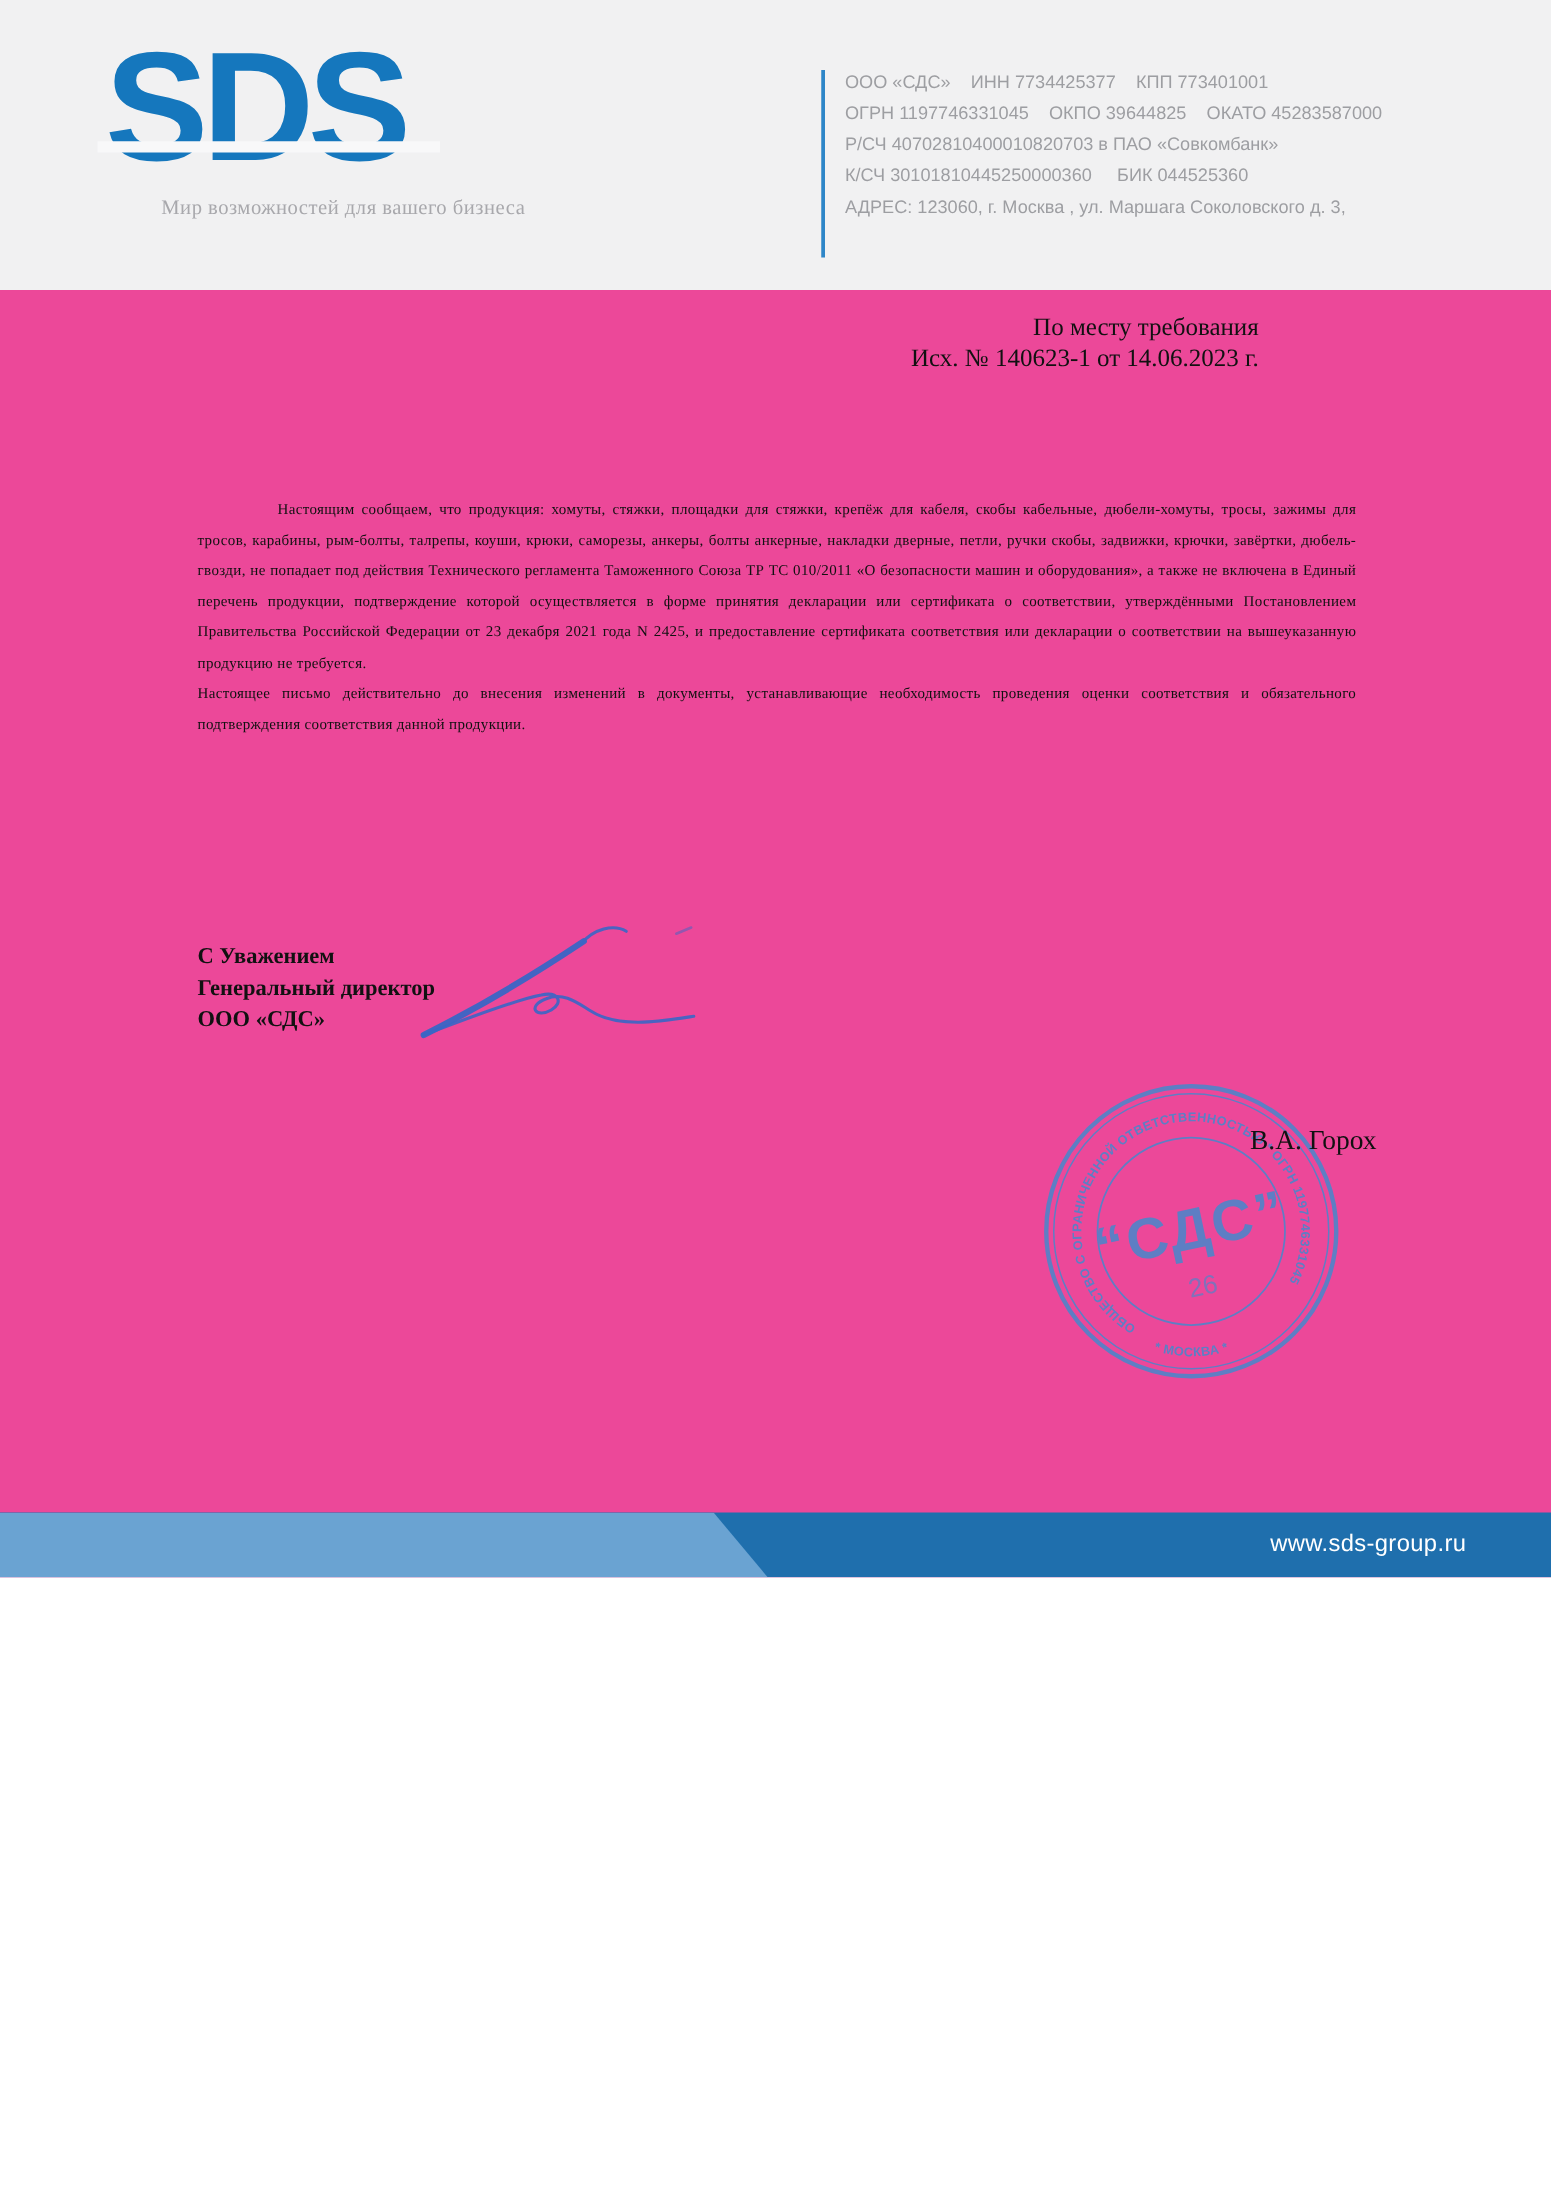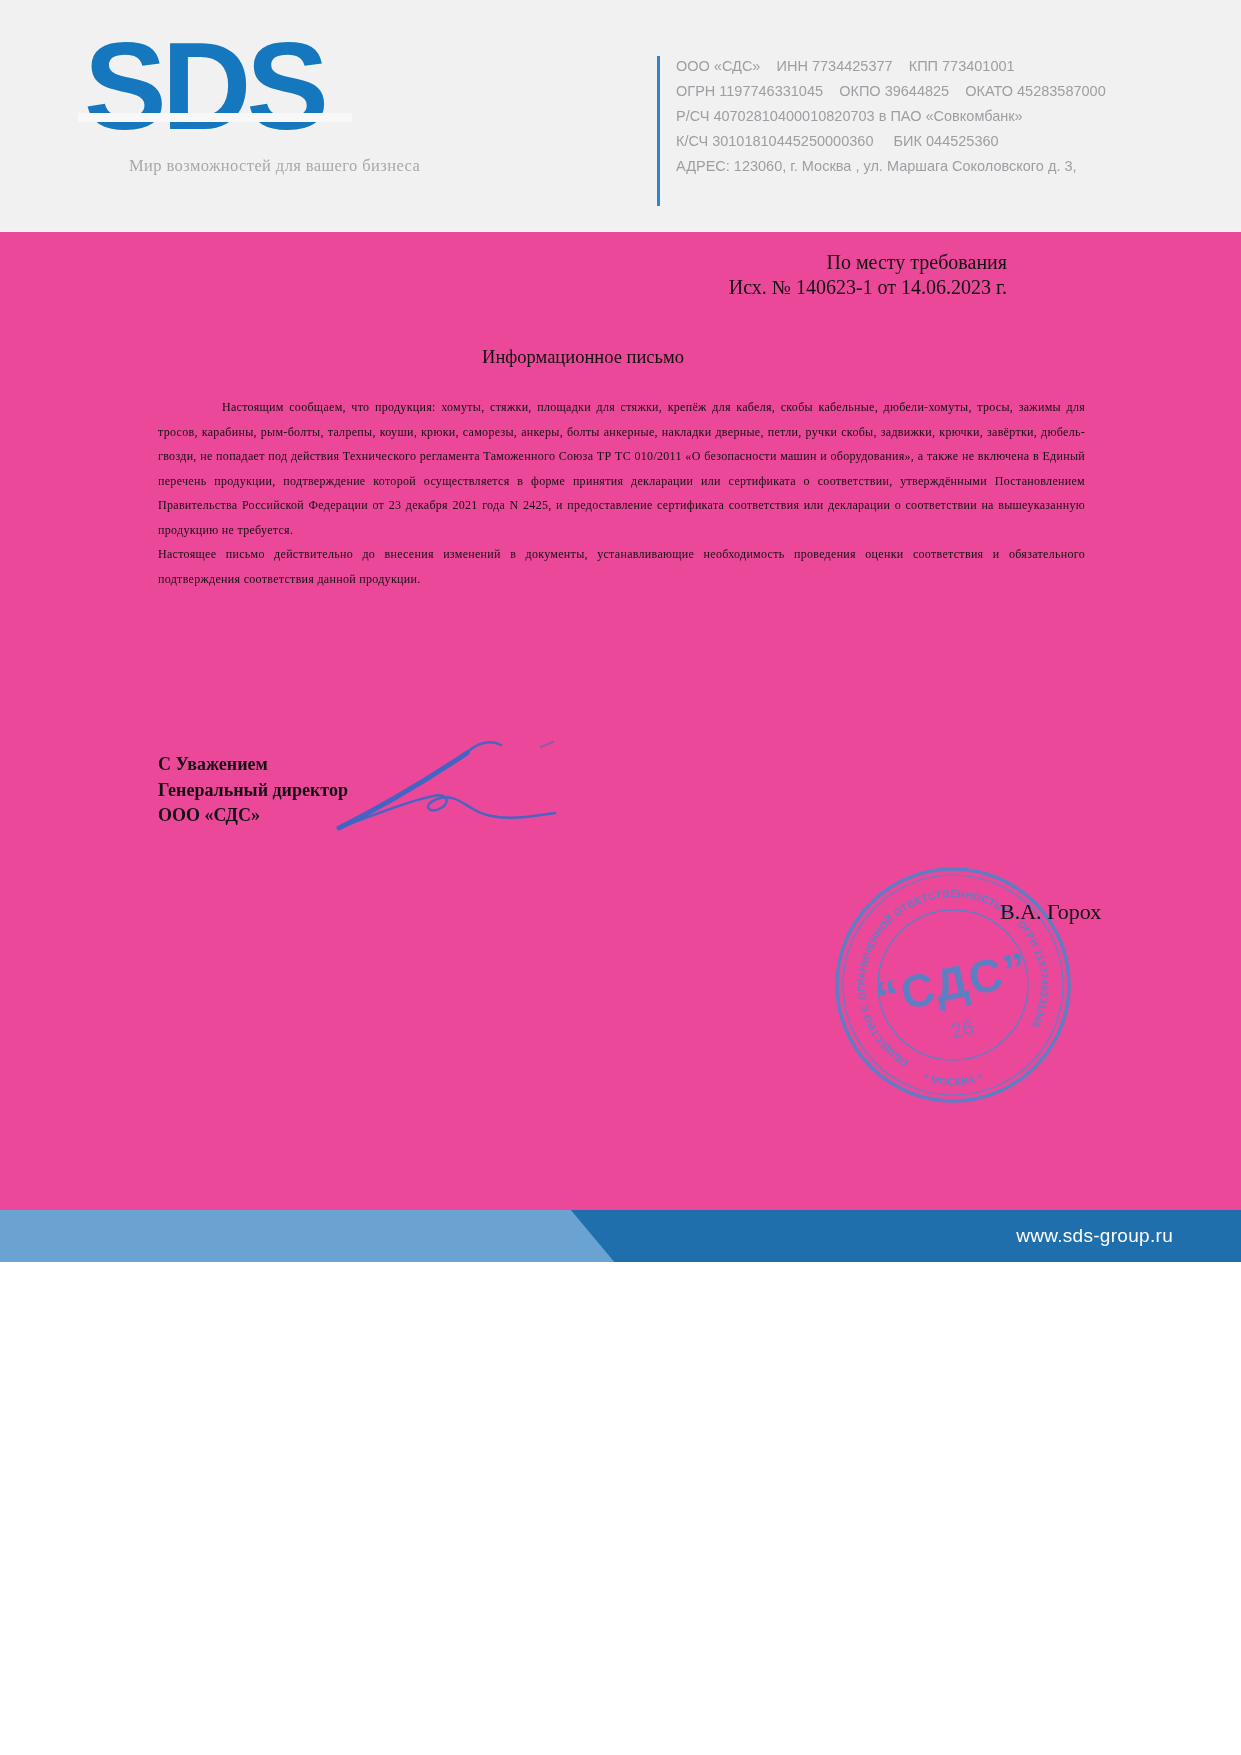--- a/index.html
+++ b/index.html
@@ -123,21 +123,20 @@
       <div>К/СЧ 30101810445250000360     БИК 044525360</div>
       <div>АДРЕС: 123060, г. Москва , ул. Маршага Соколовского д. 3,</div>
     </div>
   </div>
 
   <div class="recipient">
     <div>По месту требования</div>
     <div>Исх. № 140623-1 от 14.06.2023 г.</div>
   </div>
 
-  <div class="letter-title">Информационное письмо</div>
 
   <div class="letter-body">
     <p class="indent">Настоящим сообщаем, что продукция: хомуты, стяжки, площадки для стяжки, крепёж для кабеля, скобы кабельные, дюбели-хомуты, тросы, зажимы для тросов, карабины, рым-болты, талрепы, коуши, крюки, саморезы, анкеры, болты анкерные, накладки дверные, петли, ручки скобы, задвижки, крючки, завёртки, дюбель-гвозди, не попадает под действия Технического регламента Таможенного Союза ТР ТС 010/2011 «О безопасности машин и оборудования», а также не включена в Единый перечень продукции, подтверждение которой осуществляется в форме принятия декларации или сертификата о соответствии, утверждёнными Постановлением Правительства Российской Федерации от 23 декабря 2021 года N 2425, и предоставление сертификата соответствия или декларации о соответствии на вышеуказанную продукцию не требуется.</p>
     <p>Настоящее письмо действительно до внесения изменений в документы, устанавливающие необходимость проведения оценки соответствия и обязательного подтверждения соответствия данной продукции.</p>
   </div>
 
   <div class="closing">
     <div>С Уважением</div>
     <div>Генеральный директор</div>
     <div>ООО «СДС»</div>

